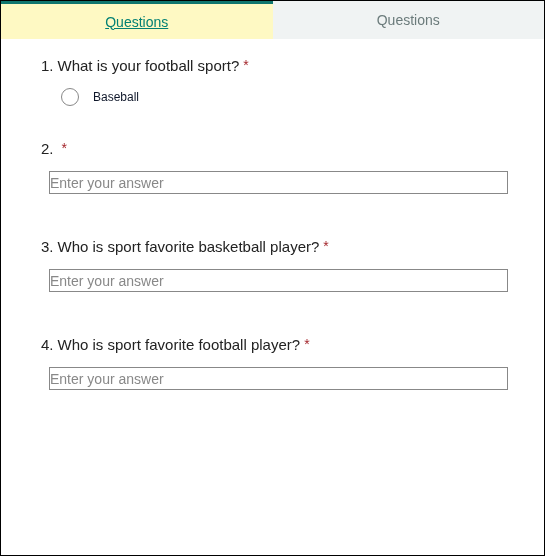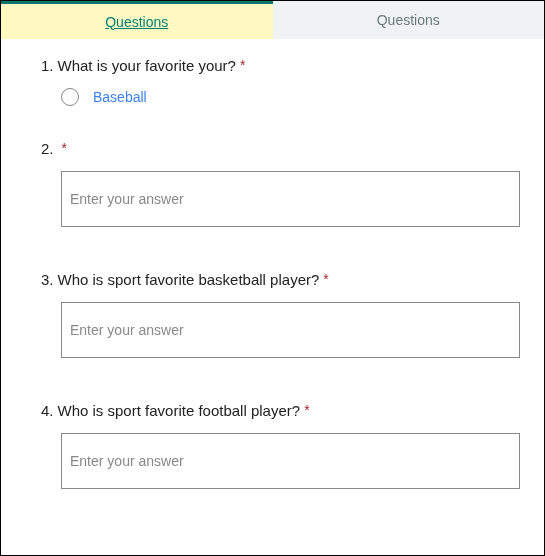--- a/index.html
+++ b/index.html
@@ -57,48 +57,48 @@
     cursor: pointer;
   }
   .radio {
     width: 18px;
     height: 18px;
     border: 1px solid #888;
     border-radius: 50%;
     margin-right: 14px;
     background: #fff;
   }
-  .optlabel { font-size: 14px; color: #3b82f6; }
+  .optlabel { font-size: 12px; color: #0f172a; }
   .answer-input {
     width: 100%;
-    height: 56px;
+    height: 23px;
     border: 1px solid #888;
-    padding: 0 8px;
+    padding: 0 0;
     font-size: 14px;
     font-family: inherit;
     color: #333;
-    margin-left: 20px;
+    margin-left: 8px;
     width: calc(100% - 16px);
   }
   .answer-input::placeholder { color: #888; }
 </style>
 </head>
 <body>
 
 <div class="tabs">
   <div class="tab active">Questions</div>
   <div class="tab">Questions</div>
 </div>
 
 <div class="content">
 
   <div class="question">
     <div class="qhead">
       <span class="qnum">1.</span>
-      <span class="qtext">What is your favorite your?</span>
+      <span class="qtext">What is your football sport?</span>
       <span class="req">*</span>
     </div>
     <div class="options">
       <div class="option">
         <span class="radio"></span>
         <span class="optlabel">Baseball</span>
       </div>
     </div>
   </div>
 

